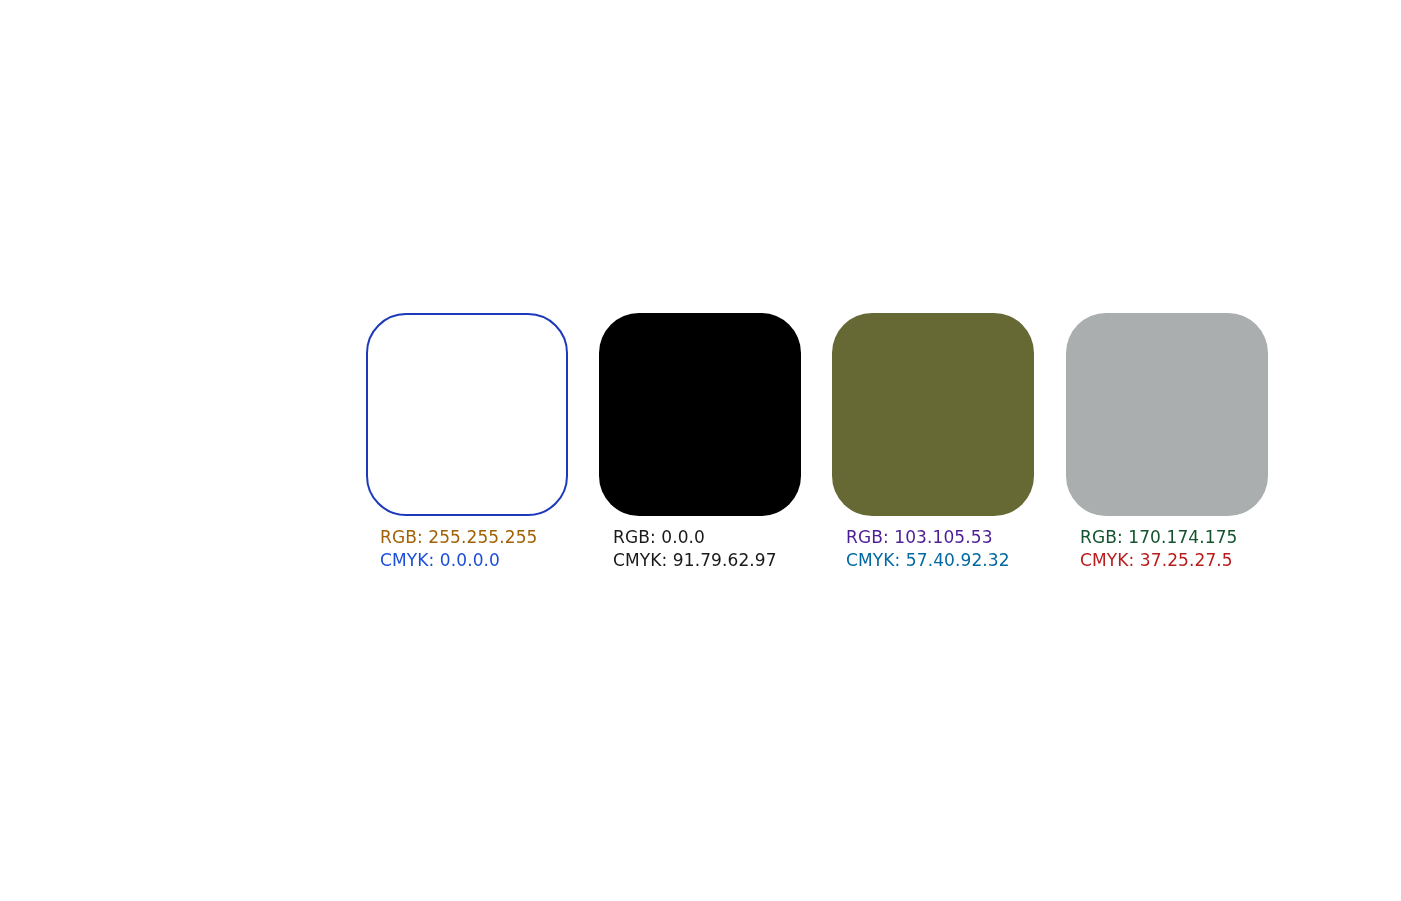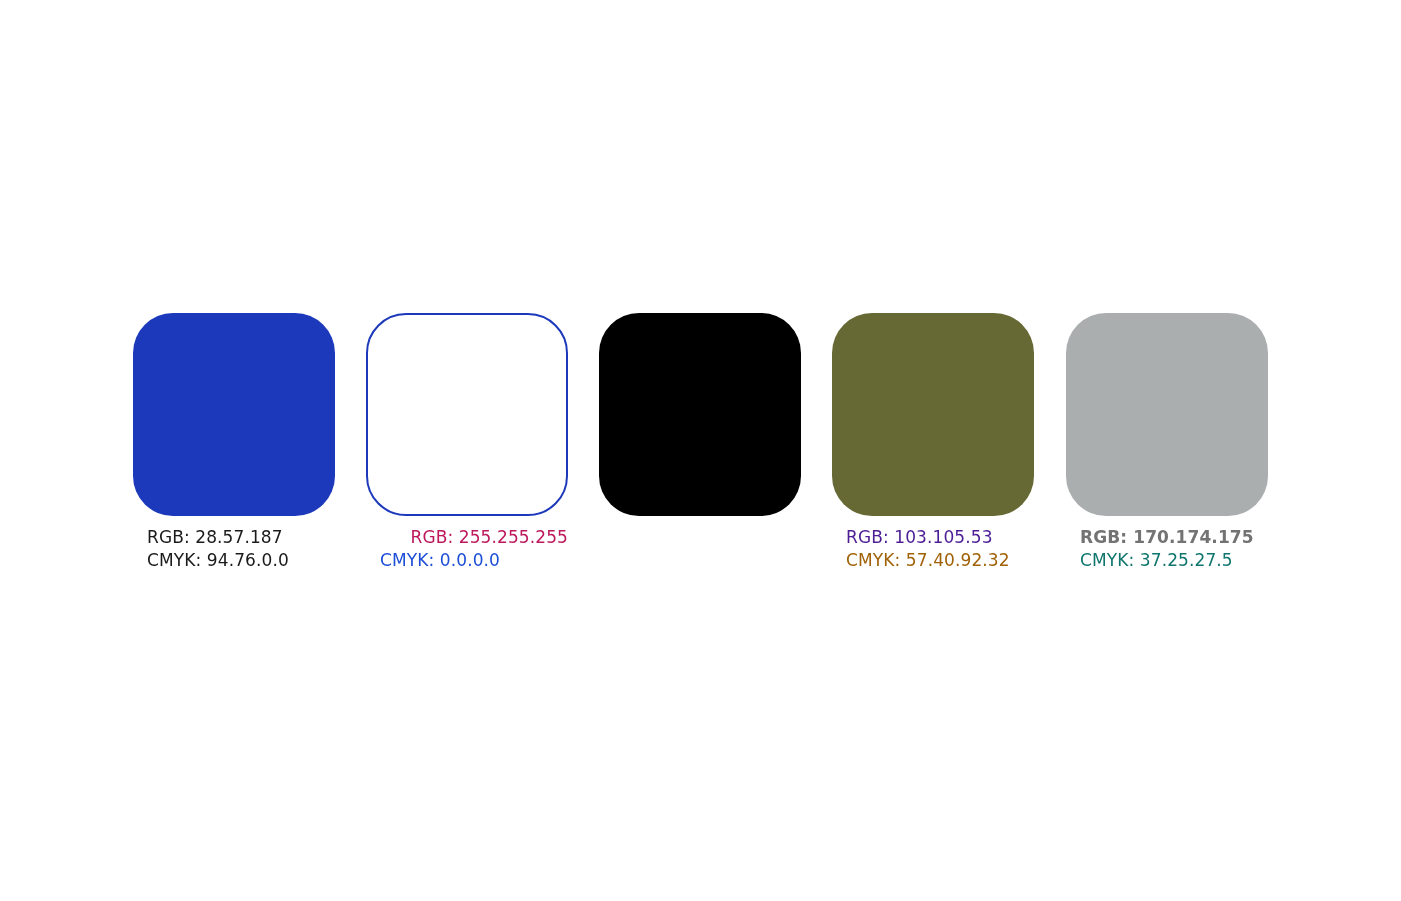--- a/index.html
+++ b/index.html
@@ -45,49 +45,46 @@
   #group-1 { left: 366px; top: 313px; }
   #group-2 { left: 599px; top: 313px; }
   #group-3 { left: 832px; top: 313px; }
   #group-4 { left: 1066px; top: 313px; }
 </style>
 </head>
 <body style="background: rgb(255, 255, 255);">
 
 <div id="palette-board">
 
-  <div class="swatch-group" id="group-0">
-    <div class="swatch-chip" style="background: rgb(28, 57, 187); border: none;"></div>
-    <div class="swatch-labels">
-      <div class="swatch-line" style="color: rgb(26, 26, 26);">RGB: 28.57.187</div>
-      <div class="swatch-line" style="color: rgb(26, 26, 26);">CMYK: 94.76.0.0</div>
-    </div>
-  </div>
 
   <div class="swatch-group" id="group-1">
     <div class="swatch-chip" style="background: rgb(255, 255, 255); border: 2px solid rgb(28, 57, 187);"></div>
     <div class="swatch-labels">
-      <div class="swatch-line" style="color: #be185d; text-align: right;">RGB: 255.255.255</div>
+      <div class="swatch-line" style="color: #a16207;">RGB: 255.255.255</div>
       <div class="swatch-line" style="color: #1d4ed8;">CMYK: 0.0.0.0</div>
     </div>
   </div>
 
   <div class="swatch-group" id="group-2">
     <div class="swatch-chip" style="background: rgb(0, 0, 0); border: none;"></div>
+    <div class="swatch-labels">
+      <div class="swatch-line" style="color: rgb(26, 26, 26);">RGB: 0.0.0</div>
+      <div class="swatch-line" style="color: rgb(26, 26, 26);">CMYK: 91.79.62.97</div>
+    </div>
   </div>
 
   <div class="swatch-group" id="group-3">
     <div class="swatch-chip" style="background: rgb(103, 105, 53); border: none;"></div>
     <div class="swatch-labels">
       <div class="swatch-line" style="color: #4c1d95;">RGB: 103.105.53</div>
-      <div class="swatch-line" style="color: #a16207;">CMYK: 57.40.92.32</div>
+      <div class="swatch-line" style="color: #0369a1;">CMYK: 57.40.92.32</div>
     </div>
   </div>
 
   <div class="swatch-group" id="group-4">
     <div class="swatch-chip" style="background: rgb(170, 174, 175); border: none;"></div>
     <div class="swatch-labels">
-      <div class="swatch-line" style="color: #737373; font-weight: bold;">RGB: 170.174.175</div>
-      <div class="swatch-line" style="color: #0f766e;">CMYK: 37.25.27.5</div>
+      <div class="swatch-line" style="color: #14532d;">RGB: 170.174.175</div>
+      <div class="swatch-line" style="color: #b91c1c;">CMYK: 37.25.27.5</div>
     </div>
   </div>
 
 </div>
 
 </body></html>

